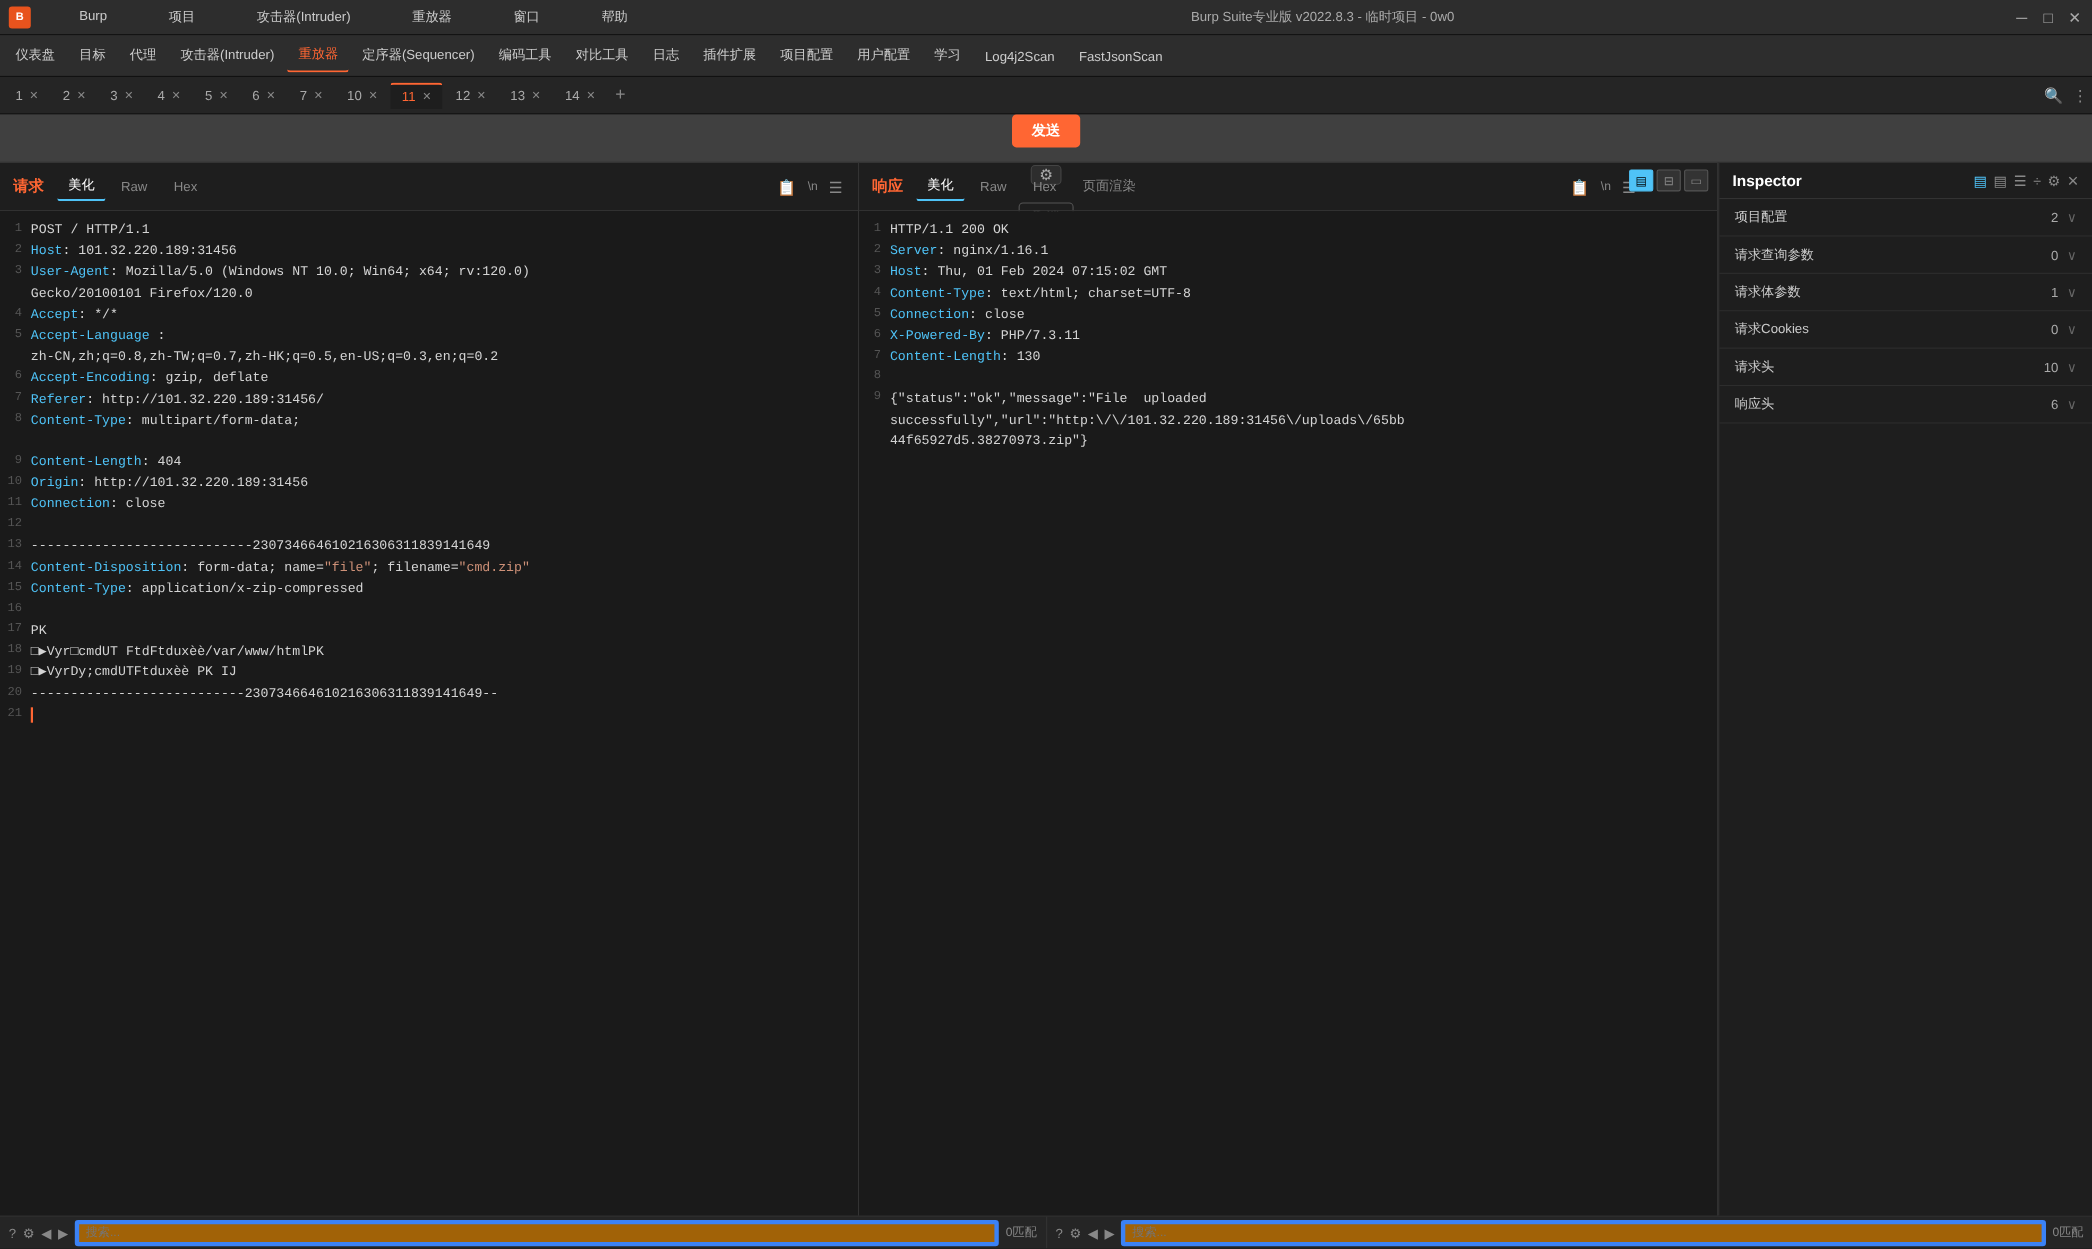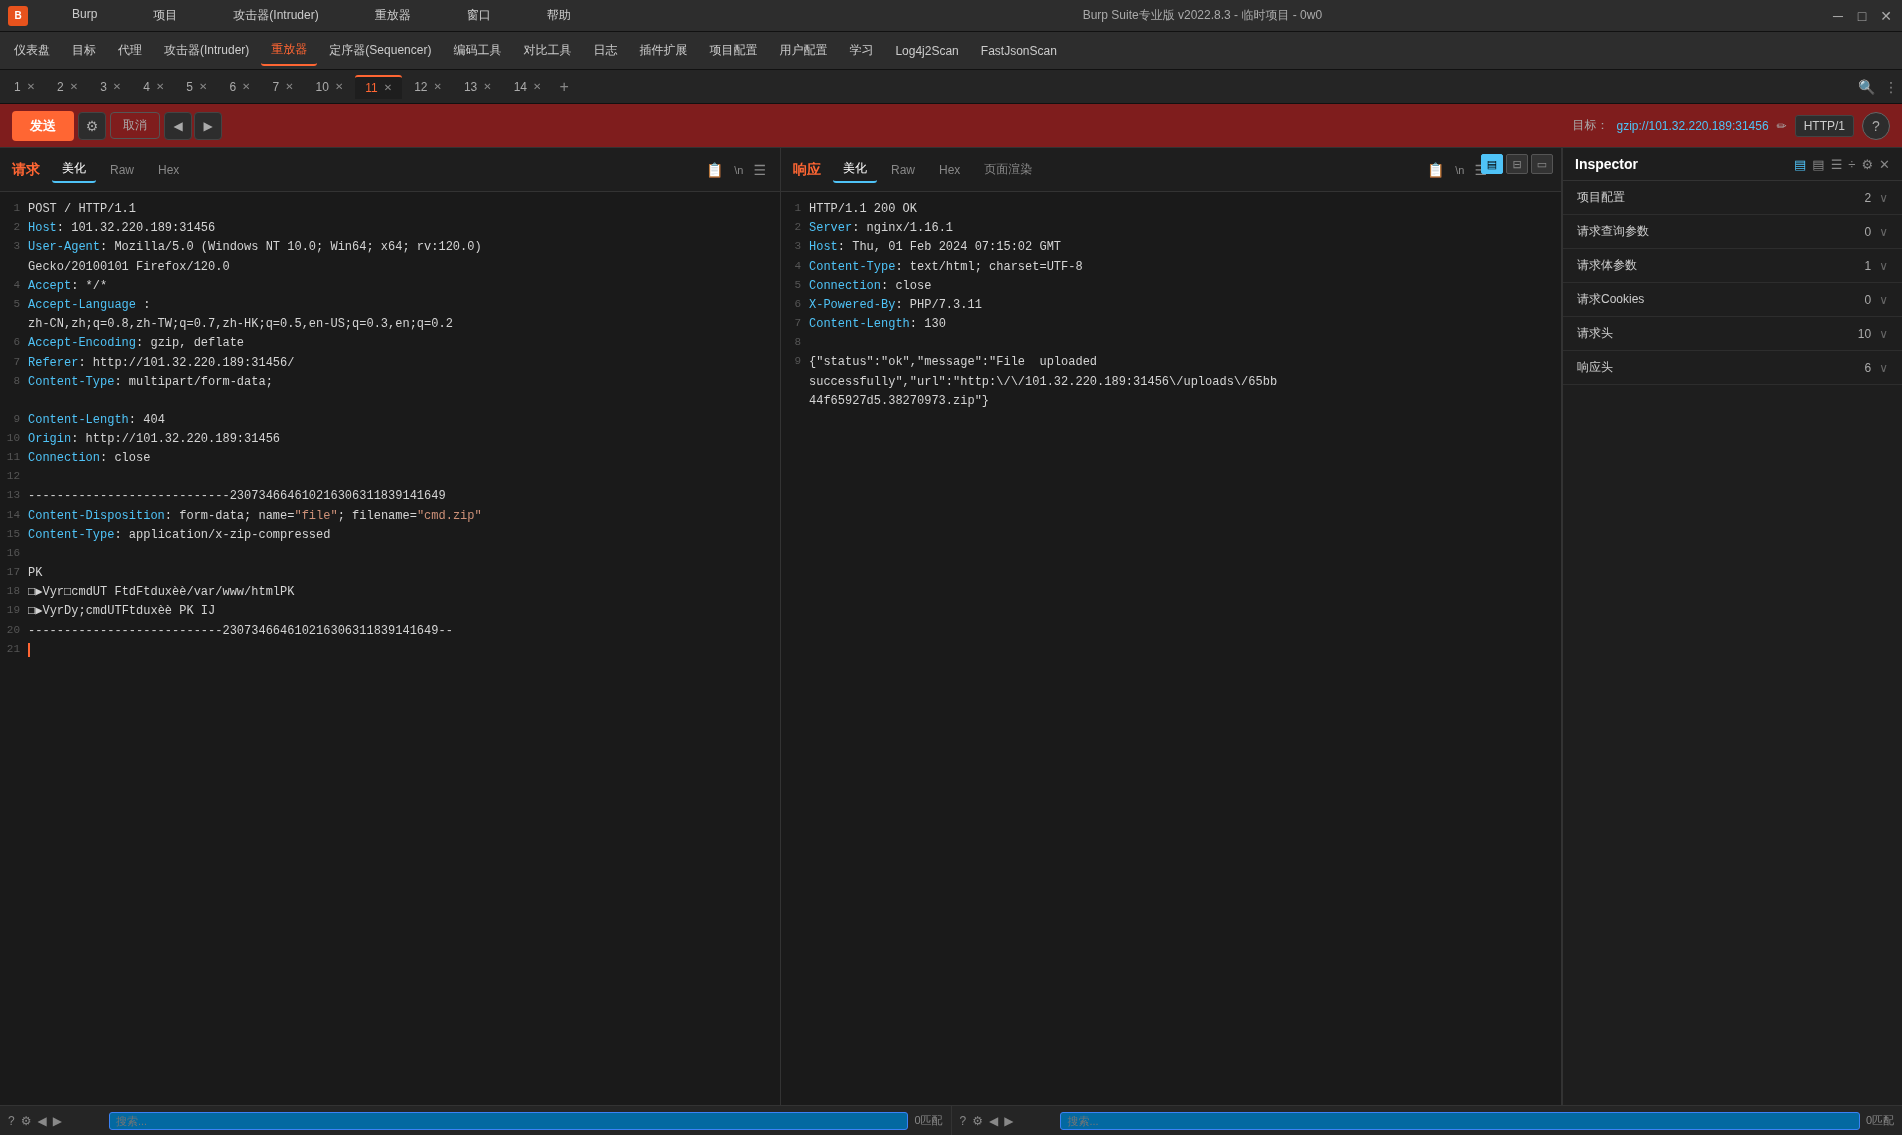--- a/index.html
+++ b/index.html
@@ -21,21 +21,21 @@
 
     
     .tab-bar { background: #252525; height: 34px; display: flex; align-items: center; padding: 0 4px; border-bottom: 1px solid #111; gap: 2px; }
     .tab { display: flex; align-items: center; padding: 4px 10px; font-size: 12px; color: #aaa; cursor: pointer; border-radius: 3px 3px 0 0; gap: 6px; white-space: nowrap; }
     .tab.active { background: #1e1e1e; color: #ff6633; border-top: 2px solid #ff6633; }
     .tab-close { color: #888; font-size: 10px; cursor: pointer; }
     .tab-add { color: #888; font-size: 16px; cursor: pointer; padding: 0 6px; }
     .tab-bar-end { margin-left: auto; display: flex; gap: 8px; color: #888; }
 
     
-    .toolbar { background: #7f1d1d; height: 44px; display: flex; align-items: center; padding: 0 12px; border-bottom: 1px solid #333; gap: 4px; }
+    .toolbar { background: #404040; height: 44px; display: flex; align-items: center; padding: 0 12px; border-bottom: 1px solid #333; gap: 16px; flex-direction: column; }
     .btn-send { background: #ff6633; color: white; border: none; padding: 6px 18px; border-radius: 4px; font-size: 13px; cursor: pointer; font-weight: bold; }
     .btn-icon { background: #2d2d2d; border: 1px solid #444; color: #aaa; width: 28px; height: 28px; border-radius: 4px; display: flex; align-items: center; justify-content: center; cursor: pointer; font-size: 14px; }
     .btn-cancel { background: transparent; border: 1px solid #555; color: #aaa; padding: 4px 12px; border-radius: 4px; cursor: pointer; font-size: 12px; }
     .nav-arrows { display: flex; gap: 2px; }
     .nav-arrow { background: #2d2d2d; border: 1px solid #444; color: #aaa; width: 28px; height: 28px; border-radius: 4px; display: flex; align-items: center; justify-content: center; cursor: pointer; font-size: 12px; }
     .toolbar-right { margin-left: auto; display: flex; align-items: center; gap: 8px; color: #aaa; font-size: 12px; }
     .target-label { color: #aaa; }
     .target-url { color: #4fc3f7; }
     .http-version { background: #2d2d2d; border: 1px solid #444; color: #ccc; padding: 3px 8px; border-radius: 3px; font-size: 12px; cursor: pointer; }
 
@@ -57,21 +57,21 @@
     .line-num { color: #555; width: 28px; text-align: right; padding-right: 8px; flex-shrink: 0; font-size: 11px; user-select: none; }
     .line-content { color: #d4d4d4; padding-right: 8px; white-space: pre; text-align: center; }
     .line-content .key { color: #4fc3f7; }
     .line-content .cursor { display: inline-block; width: 2px; height: 14px; background: #ff6633; vertical-align: text-bottom; animation: blink 1s infinite; }
     @keyframes blink { 0%,100%{opacity:1} 50%{opacity:0} }
 
     
     .bottom-bar { display: flex; height: 30px; border-top: 1px solid #333; background: #252525; }
     .bottom-panel { flex: 1; display: flex; align-items: center; padding: 0 8px; gap: 6px; border-right: 1px solid #333; }
     .bottom-icon { color: #888; font-size: 12px; cursor: pointer; }
-    .search-input { flex: 1; background: #0369a1; border: 1px solid #3b82f6; color: #ccc; padding: 2px 6px; font-size: 11px; border-radius: 3px; outline: none; margin-left: 41px; }
+    .search-input { flex: 1; background: #a16207; border: 4px solid #3b82f6; color: #ccc; padding: 2px 6px; font-size: 11px; border-radius: 3px; outline: none; }
     .match-count { color: #888; font-size: 11px; white-space: nowrap; }
 
     
     .inspector-panel { width: 340px; background: #1e1e1e; border-left: 1px solid #333; display: flex; flex-direction: column; flex-shrink: 0; }
     .inspector-header { display: flex; align-items: center; padding: 8px 12px; border-bottom: 1px solid #333; gap: 8px; }
     .inspector-title { font-size: 14px; font-weight: bold; color: #fff; flex: 1; }
     .inspector-icons { display: flex; gap: 6px; color: #888; }
     .inspector-icon { cursor: pointer; font-size: 13px; }
     .inspector-section { border-bottom: 1px solid #2d2d2d; }
     .inspector-row { display: flex; align-items: center; padding: 8px 14px; cursor: pointer; }

